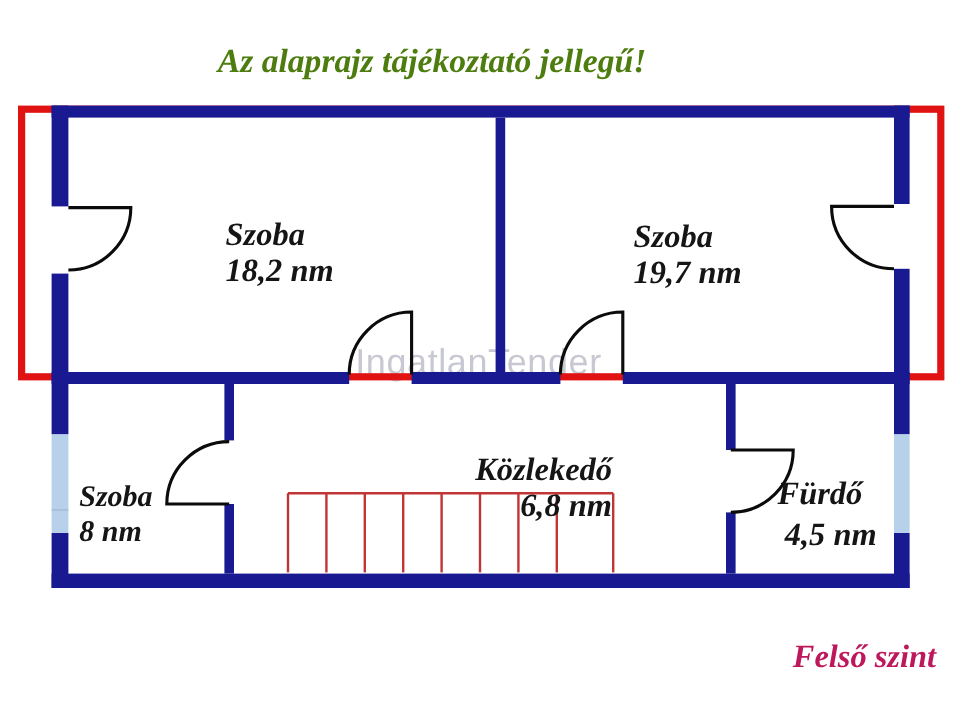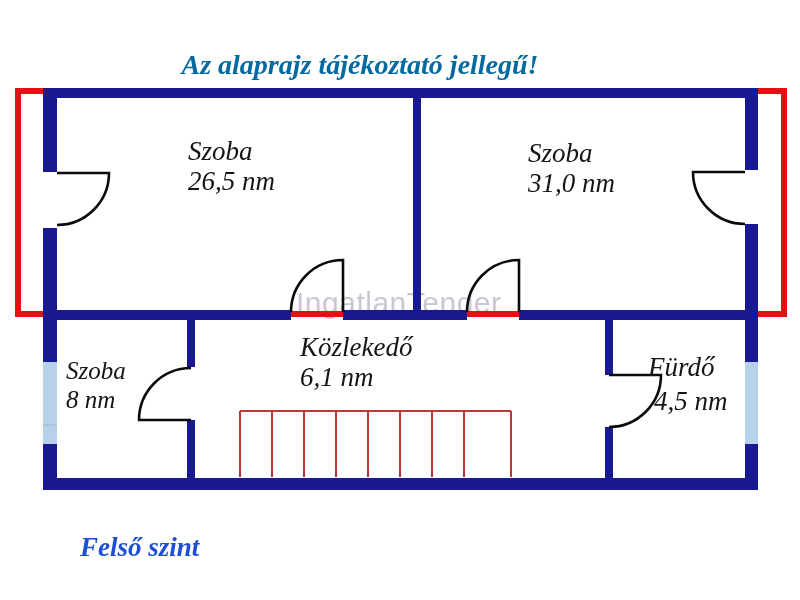--- a/index.html
+++ b/index.html
@@ -5,35 +5,34 @@
   html,body{margin:0;padding:0;}
   body{
     width:800px;height:600px;position:relative;overflow:hidden;
     background:#ffffff;
     font-family:"Liberation Serif", serif;
   }
   .abs{position:absolute;}
   
   .plan-title{
     left:0;top:36px;width:720px;text-align:center;
-    font-size:28px;font-weight:bold;font-style:italic;color:#0369a1;
+    font-size:28px;font-weight:bold;font-style:italic;color:#4d7c0f;
     z-index:3;
-    margin-top:13px;
   }
   .floor-label{
-    left:80px;top:532px;width:700px;text-align:left;
-    font-size:27px;font-weight:bold;font-style:italic;color:#1d4ed8;
+    left:80px;top:532px;width:700px;text-align:right;
+    font-size:27px;font-weight:bold;font-style:italic;color:#be185d;
     z-index:3;
   }
   .room-label{
-    font-weight:normal;font-style:italic;color:#151515;
-    font-size:27px;line-height:30px;z-index:3;white-space:nowrap;
+    font-weight:bold;font-style:italic;color:#151515;
+    font-size:27px;line-height:30px;z-index:3;white-space:nowrap;margin-top:44px;
   }
   .room-label.small{font-size:25px;line-height:29px;}
-  .centered{text-align:left;}
+  .centered{text-align:right;}
   .watermark{
     left:296px;top:286px;z-index:1;
     font-family:"Liberation Sans", sans-serif;
     font-size:30px;color:var(--wm,#c8c8d2);letter-spacing:0.5px;
     white-space:nowrap;
   }
   svg.plan{left:0;top:0;z-index:2;}
   .wall{fill:var(--wall,#191991);}
   .window-glass{fill:var(--window,#b7d1ea);}
   .window-line{stroke:#9db8d2;stroke-width:1;}
@@ -101,34 +100,34 @@
     <path class="door" d="M 519 312 L 519 260 A 52 52 0 0 0 467 312"></path>
     <path class="door" d="M 191 420 L 139 420 A 52 52 0 0 1 191 368"></path>
     <path class="door" d="M 609 375 L 661 375 A 52 52 0 0 1 609 427"></path>
   </g>
 </svg>
 
 <div class="abs plan-title">Az alaprajz tájékoztató jellegű!</div>
 
 <div class="abs room-label" style="left:188px;top:136px;">
   <div>Szoba</div>
-  <div>26,5 nm</div>
+  <div>18,2 nm</div>
 </div>
 
 <div class="abs room-label" style="left:528px;top:138px;">
   <div>Szoba</div>
-  <div>31,0 nm</div>
+  <div>19,7 nm</div>
 </div>
 
 <div class="abs room-label small" style="left:66px;top:356px;">
   <div>Szoba</div>
   <div>8 nm</div>
 </div>
 
 <div class="abs room-label centered" style="left:300px;top:332px;width:210px;">
   <div>Közlekedő</div>
-  <div>6,1 nm</div>
+  <div>6,8 nm</div>
 </div>
 
 <div class="abs room-label" style="left:648px;top:352px;">Fürdő</div>
 <div class="abs room-label" style="left:654px;top:386px;">4,5 nm</div>
 
 <div class="abs floor-label">Felső szint</div>
 
 </body></html>

